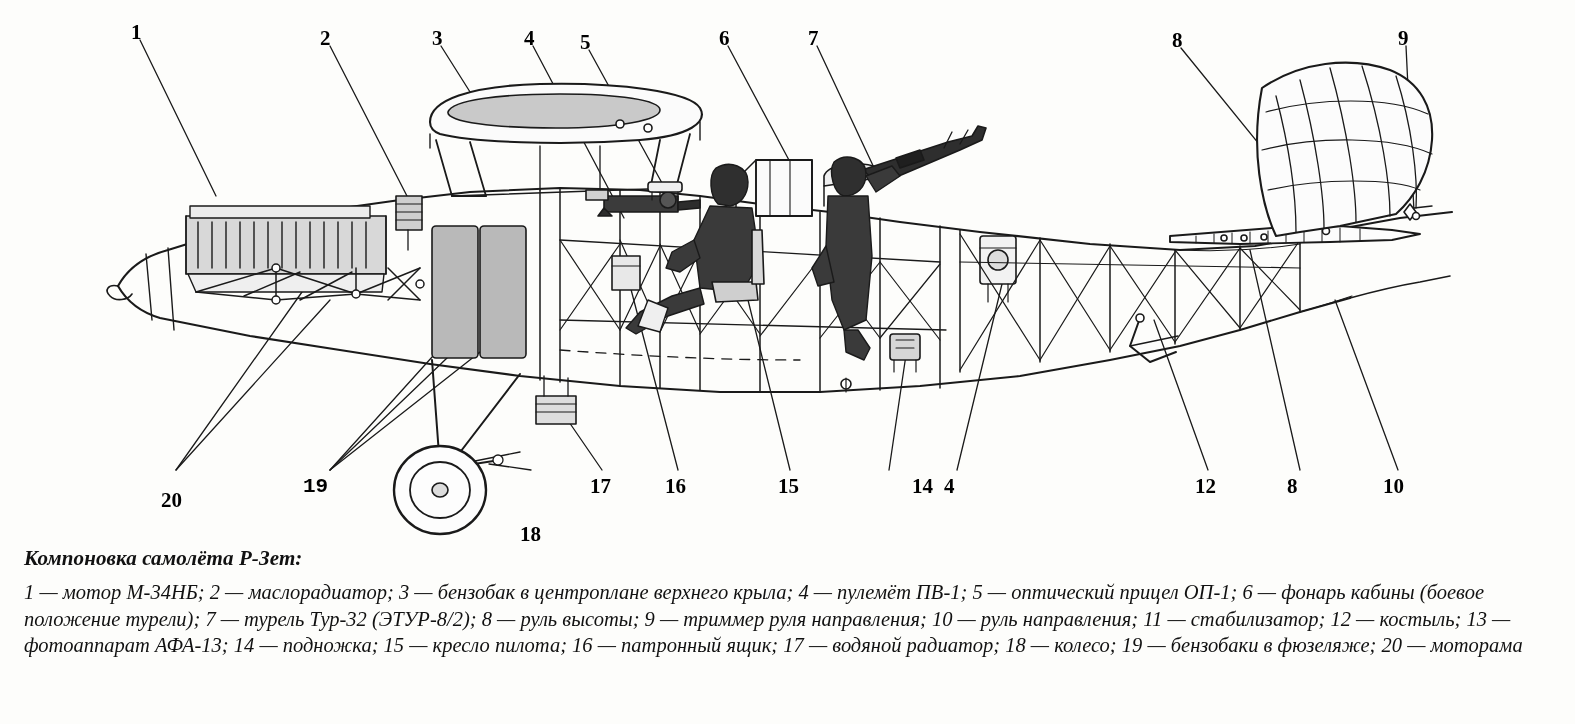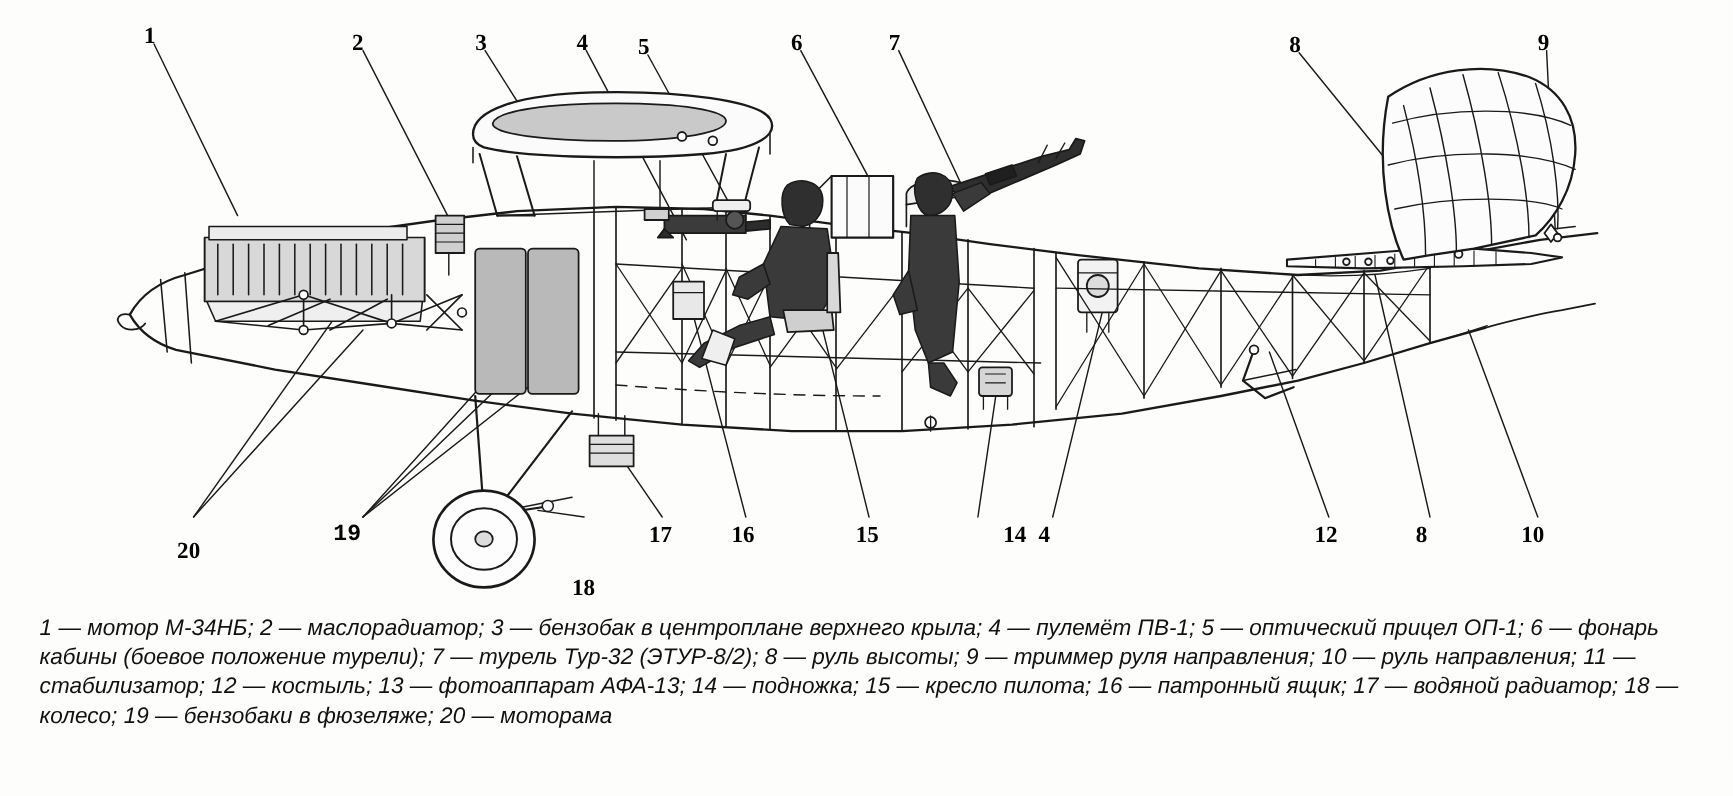--- a/index.html
+++ b/index.html
@@ -54,26 +54,26 @@
   #caption-title {
     font-family: "Liberation Serif", serif;
     font-style: italic;
     font-weight: bold;
     font-size: 21px;
     color: #111;
     margin: 0 0 8px 0;
     letter-spacing: 0.1px;
   }
   #caption-body {
-    font-family: Liberation Sans, sans-serif;
+    font-family: Liberation Serif, serif;
     font-style: italic;
     font-size: 20.5px;
     line-height: 1.30;
     color: #111;
-    margin: 12px;
+    margin: 0;
     text-align: left;
   }
 </style>
 </head>
 <body>
 
 <div id="page">
 
   <div id="figure">
     <svg width="1575" height="540" viewBox="0 0 1575 540" xmlns="http://www.w3.org/2000/svg">
@@ -377,16 +377,17 @@
   <div class="callout" style="left:944px;  top:476px;">4</div>
   <div class="callout" style="left:876px;  top:476px;margin-left:36px;">14</div>
   <div class="callout" style="left:778px;  top:476px;">15</div>
   <div class="callout" style="left:665px;  top:476px;text-align:right;">16</div>
   <div class="callout" style="left:590px;  top:476px;">17</div>
   <div class="callout" style="left:520px;  top:476px;margin-top:48px;">18</div>
   <div class="callout" style="left:303px;  top:476px;font-family:Liberation Mono, monospace;">19</div>
   <div class="callout" style="left:161px;  top:490px;">20</div>
 
   <div id="caption">
+    <div id="caption-title">Компоновка самолёта Р-Зет:</div>
     <div id="caption-body">1 — мотор М-34НБ; 2 — маслорадиатор; 3 — бензобак в центроплане верхнего крыла; 4 — пулемёт ПВ-1; 5 — оптический прицел ОП-1; 6 — фонарь кабины (боевое положение турели); 7 — турель Тур-32 (ЭТУР-8/2); 8 — руль высоты; 9 — триммер руля направления; 10 — руль направления; 11 — стабилизатор; 12 — костыль; 13 — фотоаппарат АФА-13; 14 — подножка; 15 — кресло пилота; 16 — патронный ящик; 17 — водяной радиатор; 18 — колесо; 19 — бензобаки в фюзеляже; 20 — моторама</div>
   </div>
 
 </div>
 
 </body></html>

